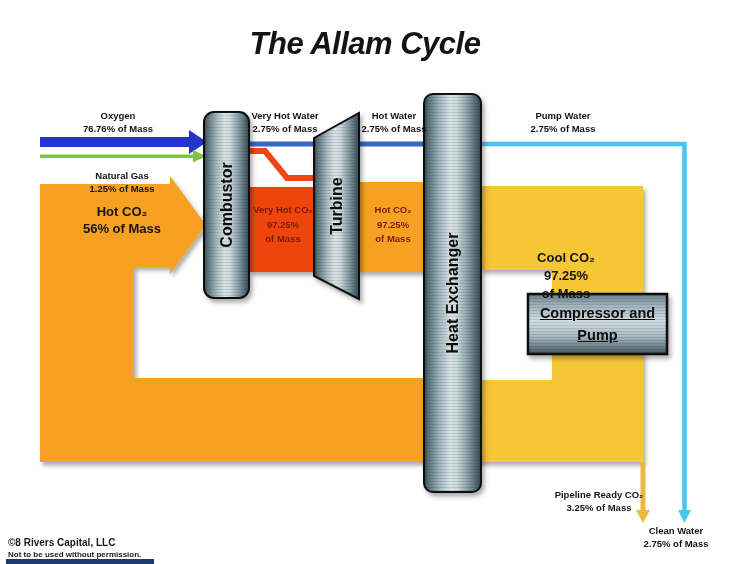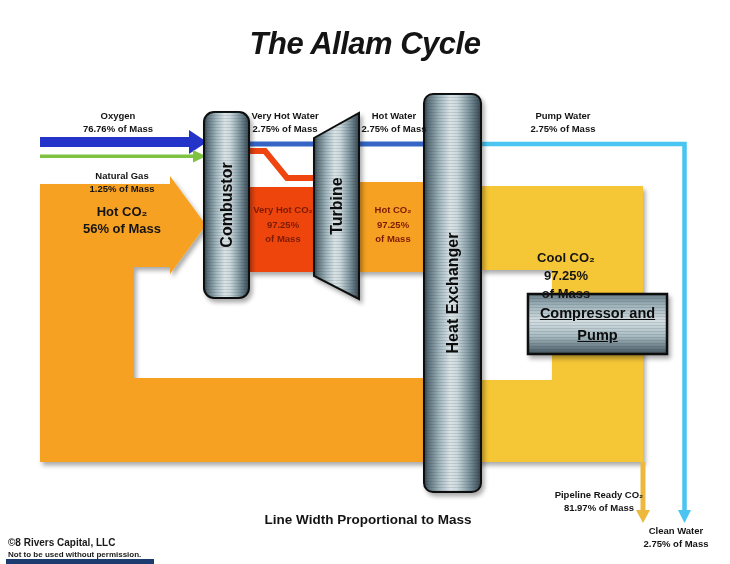--- a/index.html
+++ b/index.html
@@ -167,27 +167,26 @@
   </div>
 
   <div class="abs ctr lbl-md3" style="left:566px;top:201px;margin-top:48px;">
     <div>Cool CO₂</div>
     <div>97.25%</div>
     <div>of Mass</div>
   </div>
 
   <div class="abs ctr lbl-sm" style="left:599px;top:489px;">
     <div>Pipeline Ready CO₂</div>
-    <div>81.97% of Mass</div>
+    <div>3.25% of Mass</div>
   </div>
 
   <div class="abs ctr lbl-sm" style="left:676px;top:525px;">
     <div>Clean Water</div>
     <div>2.75% of Mass</div>
   </div>
 
-  <div class="abs ctr footnote" style="left:368px;top:512px;">Line Width Proportional to Mass</div>
 
   <div class="abs copy1" style="left:8px;top:537px;">©8 Rivers Capital, LLC</div>
   <div class="abs copy2" style="left:8px;top:550px;text-align:right;">Not to be used without permission.</div>
   <div class="footer-bar"></div>
 
 </div>
 
 </body></html>

